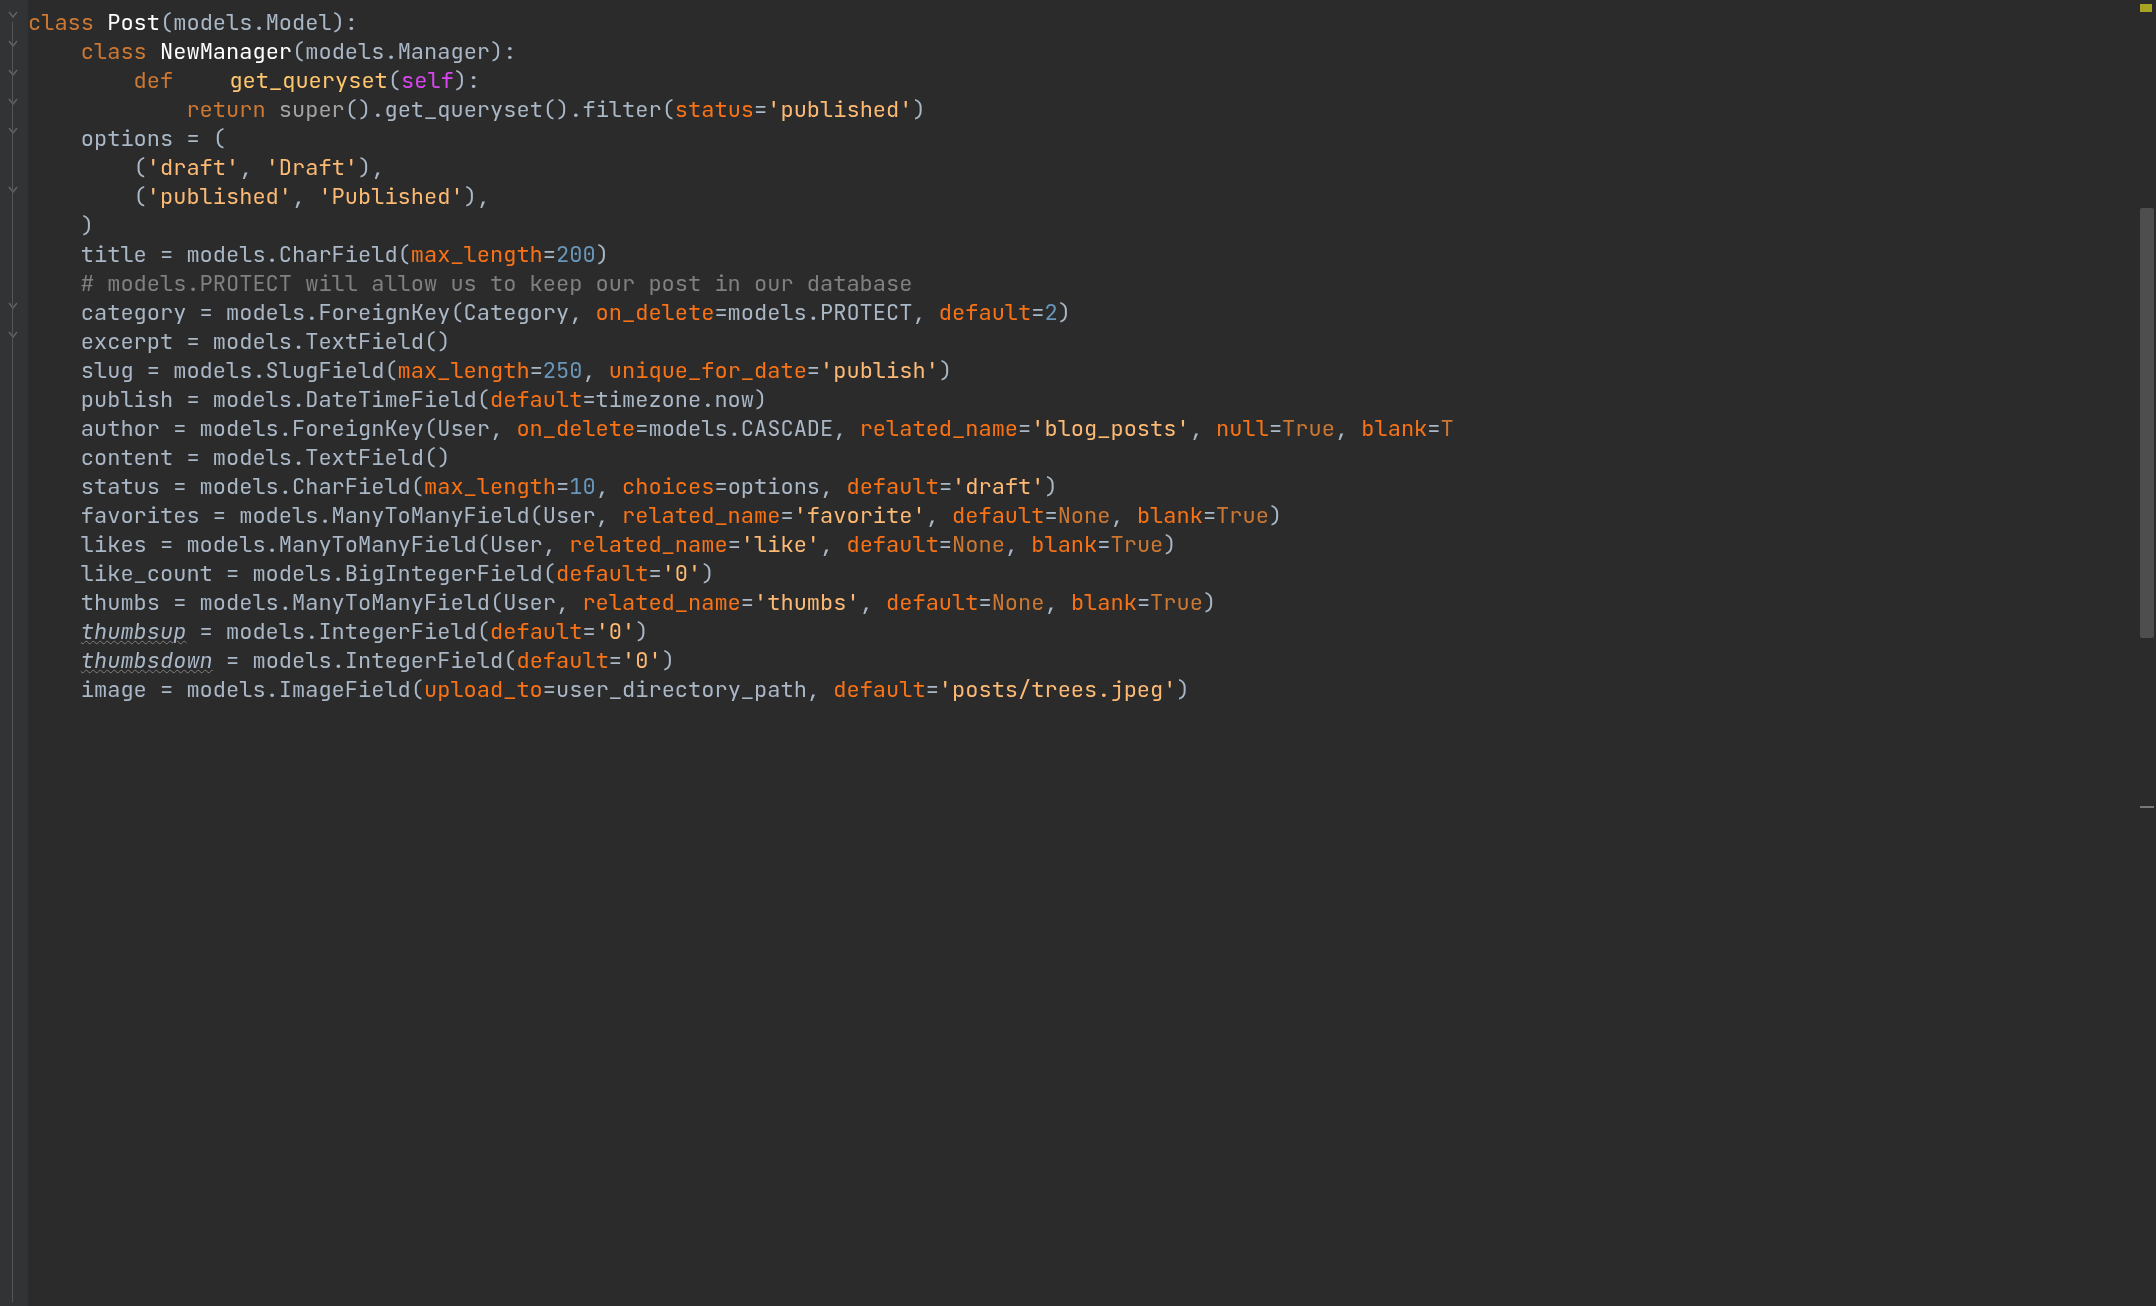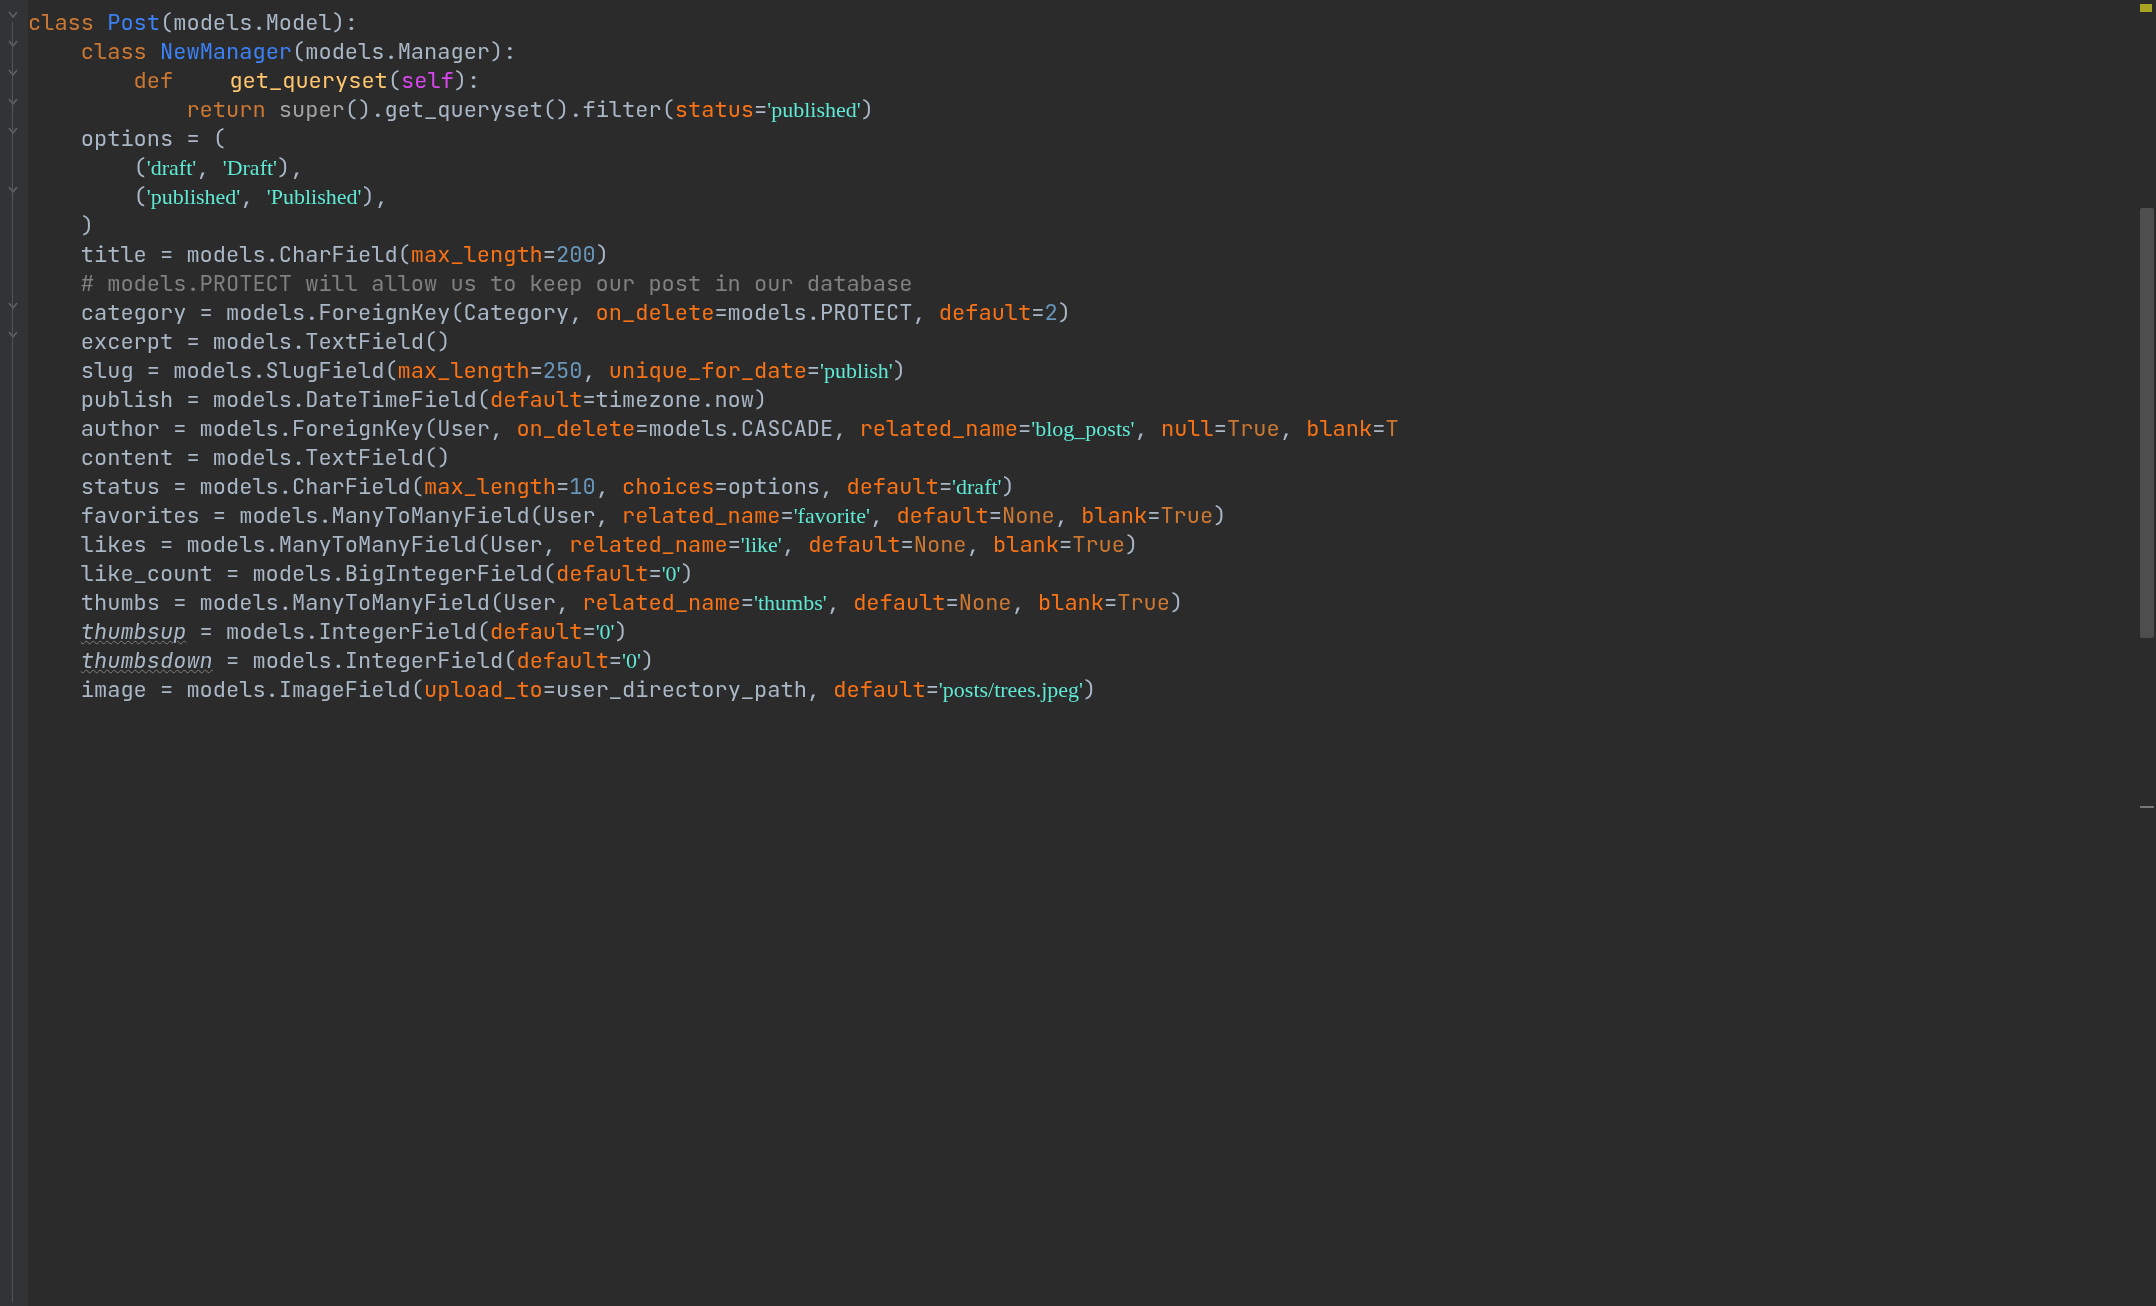--- a/index.html
+++ b/index.html
@@ -40,25 +40,25 @@
   }
   .editor {
     position: absolute;
     left: 28px;
     top: 8px;
     right: 0;
     white-space: pre;
     color: #a9b7c6;
   }
   .kw { color: #cc7832; }
-  .cls { color: #3b82f6; }
+  .cls { color: #ffffff; }
   .fn { color: #ffc66d; margin-left: 43px; }
   .self { color: #d946ef; }
   .param { color: #f97316; }
-  .str { color: #5eead4; font-family: Liberation Serif, serif; }
+  .str { color: #fdba74; }
   .num { color: #6897bb; }
   .bool { color: #cc7832; }
   .nonekw { color: #cc7832; }
   .comment { color: #808080; }
   .op { color: #a9b7c6; }
   .builtin { color: #a3a3a3; }
   .underline-wavy { text-decoration: underline wavy #808080; text-decoration-thickness: 1px; font-style: italic; }
   
   .scrollbar-track {
     position: absolute;

